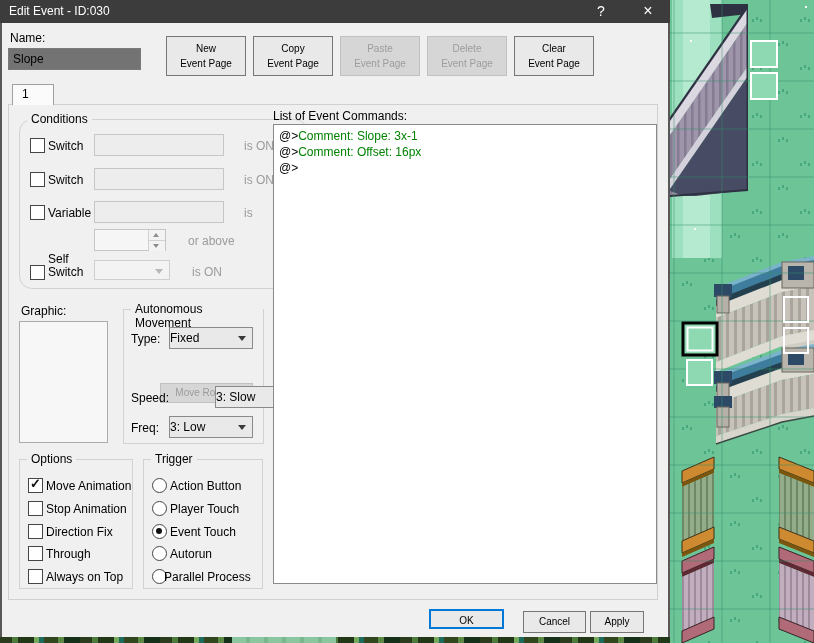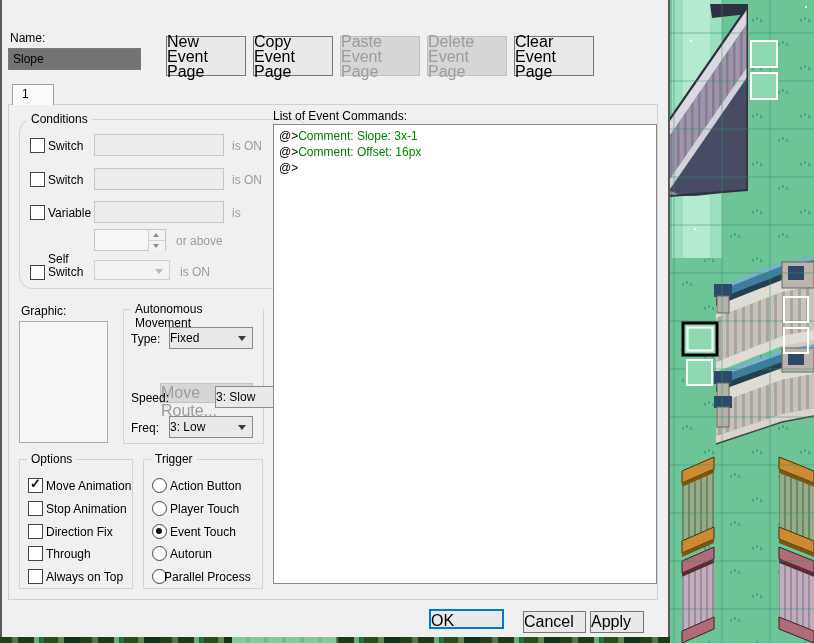--- a/index.html
+++ b/index.html
@@ -24,28 +24,28 @@
   .dialog{
     position:absolute;left:0;top:0;width:670px;height:637px;z-index:2;
     background:#f0f0f0;
     box-shadow:inset 2px 0 0 #585858, inset -2px 0 0 #585858;
   }
   .titlebar{position:absolute;left:0;top:0;width:670px;height:23px;background:#3c3c3c;color:#fff;}
   .tb-title{position:absolute;left:9px;top:4px;font-size:12px;}
   .tb-help{position:absolute;left:586px;top:0;width:30px;height:23px;text-align:center;line-height:23px;font-size:14px;cursor:default;}
   .tb-close{position:absolute;left:628px;top:0;width:40px;height:23px;text-align:center;line-height:22px;font-size:16px;cursor:default;}
   .lbl{position:absolute;line-height:14px;}
-  .dim{color:#9b9b9b;}
+  .dim{color:#9b9b9b;margin-left:12px;}
   .textinput{
     position:absolute;background:#737373;border:1px solid #7a7a7a;box-sizing:border-box;
     font-family:"Liberation Sans",sans-serif;font-size:12px;padding:0 4px;outline:none;
   }
   .btn{
     position:absolute;background:#e9e9e9;border:1px solid #767676;box-sizing:border-box;
-    color:#000;text-align:left;font-size:16px;
+    color:#000;text-align:center;font-size:10px;
   }
   .btn.disabled{background:#d6d6d6;border-color:#c1c1c1;color:#9c9c9c;}
   .page-btn{display:flex;flex-direction:column;justify-content:center;line-height:15px;}
   .tab{
     position:absolute;left:12px;top:84px;width:42px;height:21px;background:#fbfbfb;
     border:1px solid #a0a0a0;border-bottom:none;box-sizing:border-box;
     padding-left:9px;line-height:19px;z-index:4;
   }
   .tabpanel{
     position:absolute;left:8px;top:104px;width:650px;height:496px;
@@ -206,20 +206,25 @@
     <rect x="114" y="297" width="24" height="25" fill="none" stroke="#ffffff" stroke-width="2"></rect>
     <rect x="114" y="328" width="24" height="25" fill="none" stroke="#ffffff" stroke-width="2"></rect>
   </g>
 </svg>
 
 <div class="map-bottom"></div>
 <div class="map-bottom-light"></div>
 
 <div class="dialog">
 
+  <div class="titlebar">
+    <span class="tb-title">Edit Event - ID:030</span>
+    <span class="tb-help">?</span>
+    <span class="tb-close">×</span>
+  </div>
 
   <div class="lbl" style="left:10px;top:31px;">Name:</div>
   <input class="textinput" style="left: 8px; top: 48px; width: 133px; height: 22px;" value="Slope">
 
   <div class="btn page-btn" style="left:166px;top:36px;width:80px;height:40px;">
     <span>New</span>
       <span>Event Page</span>
   </div>
   <div class="btn page-btn" style="left:253px;top:36px;width:80px;height:40px;">
     <span>Copy</span>

